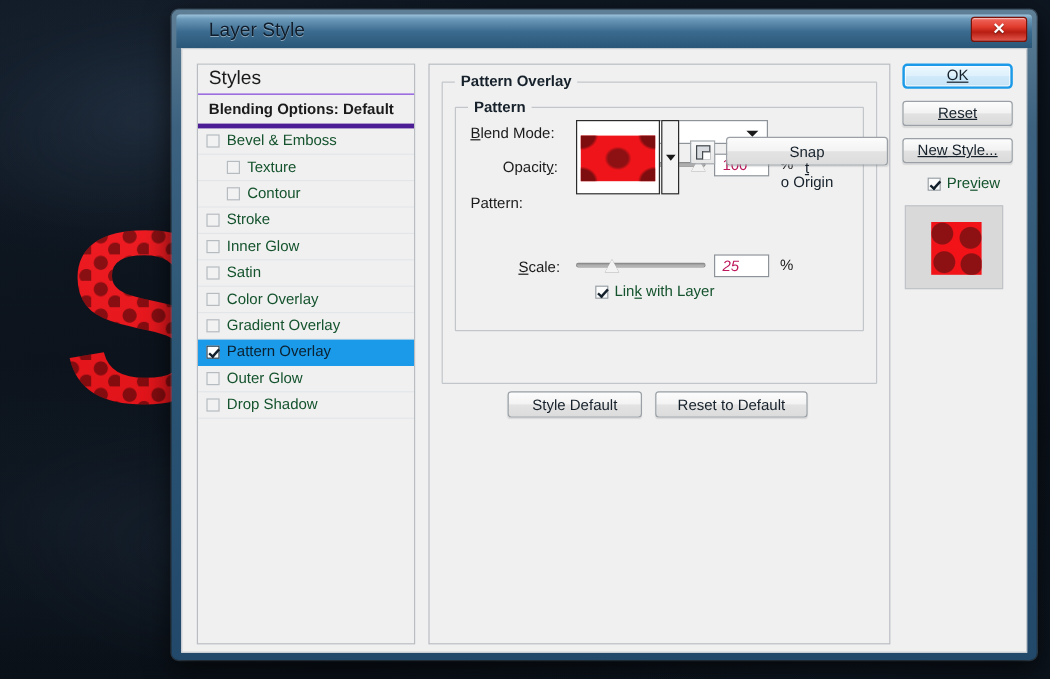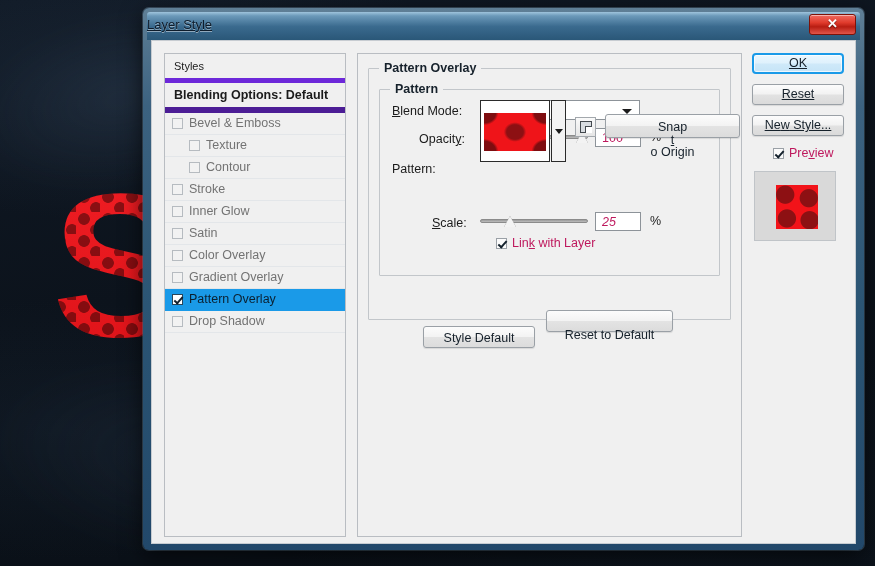--- a/index.html
+++ b/index.html
@@ -48,23 +48,22 @@
     padding:4px;
     box-shadow:0 6px 22px rgba(0,0,0,.65), 0 0 0 1px rgba(140,180,210,.35);
     box-sizing:border-box;
   }
   #titlebar{
     height:28px;position:relative;
     background:linear-gradient(180deg,#9fc4dc 0%, #6b99b9 14%, #3a6a8e 52%, #2a5778 100%);
     border-radius:3px 3px 0 0;
   }
   #title-text{
-    position:absolute;left:0;top:5px;font-size:13px;color:#0e1c2b;
+    position:absolute;left:27px;top:5px;font-size:16px;color:#0e1c2b;
     text-shadow:0 1px 0 rgba(255,255,255,.45);
-    text-decoration:underline;
   }
   #close-btn{
     position:absolute;right:4px;top:2px;width:47px;height:21px;border-radius:3px;
     background:linear-gradient(180deg,#f06a60 0%, #e03b2c 40%, #b81d12 62%, #e2564a 100%);
     border:1px solid #7d1208;box-sizing:border-box;cursor:pointer;
     box-shadow:inset 0 1px 0 rgba(255,255,255,.5);
   }
   #close-btn .x{
     position:absolute;left:0;right:0;top:1px;text-align:center;color:#fff;
     font-size:13px;font-weight:bold;text-shadow:0 1px 1px rgba(0,0,0,.5);
@@ -74,30 +73,30 @@
     position:absolute;left:8px;right:8px;top:32px;bottom:6px;
     background:#f0f0f0;border:1px solid #c7ccd1;box-sizing:border-box;
   }
 
   
   #styles-panel{
     position:absolute;left:12px;top:12px;width:182px;height:484px;
     background:#f0f0f0;border:1px solid #b9bdc2;box-sizing:border-box;
   }
   .list-hdr{
-    height:24px;line-height:24px;padding-left:9px;font-size:11px;color:#1b1b1b;
-    background:#f0f0f0;border-bottom:5px solid #6d28d9;
+    height:24px;line-height:24px;padding-left:9px;font-size:16px;color:#1b1b1b;
+    background:#f0f0f0;border-bottom:1px solid #6d28d9;
   }
   .list-sub{
     height:24px;line-height:24px;padding-left:9px;font-size:12.5px;color:#1b1b1b;
-    font-weight:bold;background:#f0f0f0;border-bottom:6px solid #4c1d95;cursor:pointer;
+    font-weight:bold;background:#f0f0f0;border-bottom:4px solid #4c1d95;cursor:pointer;
   }
   .style-row{
     height:21px;line-height:21px;display:flex;align-items:center;
-    padding-left:7px;font-size:12.5px;color:#737373;cursor:pointer;
+    padding-left:7px;font-size:12.5px;color:#14532d;cursor:pointer;
     border-bottom:1px solid #e3e6e9;
   }
   .style-row.indent{padding-left:24px;}
   .style-row.selected{background:#1a9ae8;color:#0b2030;border-bottom-color:#1a9ae8;}
   .cb{
     width:11px;height:11px;border:1px solid #9aa0a6;background:#fbfbfb;
     margin-right:6px;flex:0 0 auto;position:relative;box-sizing:border-box;
   }
   .cb.dim{border-color:#b6bbc0;background:#f2f2f2;}
   .cb.checked::after{
@@ -196,23 +195,23 @@
   .btn{
     position:absolute;background:linear-gradient(180deg,#fcfcfc 0%,#f3f3f3 48%,#e3e3e3 52%,#dcdcdc 100%);
     border:1px solid #9aa0a6;border-radius:3px;box-sizing:border-box;cursor:pointer;
     font-size:12.5px;color:#16212b;text-align:center;
     box-shadow:0 1px 1px rgba(0,0,0,.10);
   }
   .btn span{display:block;line-height:1;}
 
   #snap-btn{left:225px;top:24px;width:135px;height:24px;padding-top:6px;}
   #make-default{left:65px;top:272px;width:112px;height:22px;padding-top:5px;}
-  #reset-default{left:188px;top:256px;width:127px;height:22px;padding-top:18px;}
-
-  .chkrow{position:absolute;display:flex;align-items:center;cursor:pointer;font-size:12.5px;color:#be185d;padding-left:16px;}
+  #reset-default{left:188px;top:272px;width:127px;height:22px;padding-top:5px;}
+
+  .chkrow{position:absolute;display:flex;align-items:center;cursor:pointer;font-size:12.5px;color:#14532d;padding-left:16px;}
   .chkrow .cb{margin-right:5px;}
 
   
   #right-col{position:absolute;left:600px;top:12px;width:95px;}
   .rbtn{
     position:relative;width:92px;height:21px;margin-bottom:10px;
     background:linear-gradient(180deg,#fcfcfc 0%,#f2f2f2 48%,#e2e2e2 52%,#dadada 100%);
     border:1px solid #9aa0a6;border-radius:3px;box-sizing:border-box;cursor:pointer;
     font-size:12.5px;color:#16212b;text-align:center;line-height:19px;
     box-shadow:0 1px 1px rgba(0,0,0,.10);
@@ -293,20 +292,24 @@
       <div class="style-row">
         <span class="cb dim"></span>
         <span>Gradient Overlay</span>
       </div>
       <div class="style-row selected">
         <span class="cb checked"></span>
         <span>Pattern Overlay</span>
       </div>
       <div class="style-row">
         <span class="cb dim"></span>
+        <span>Outer Glow</span>
+      </div>
+      <div class="style-row">
+        <span class="cb dim"></span>
         <span>Drop Shadow</span>
       </div>
     </div>
 
     <div id="main-panel">
 
       <div class="group" id="grp-overlay">
         <div class="legend">Pattern Overlay</div>
 
         <div class="group" id="grp-pattern">

